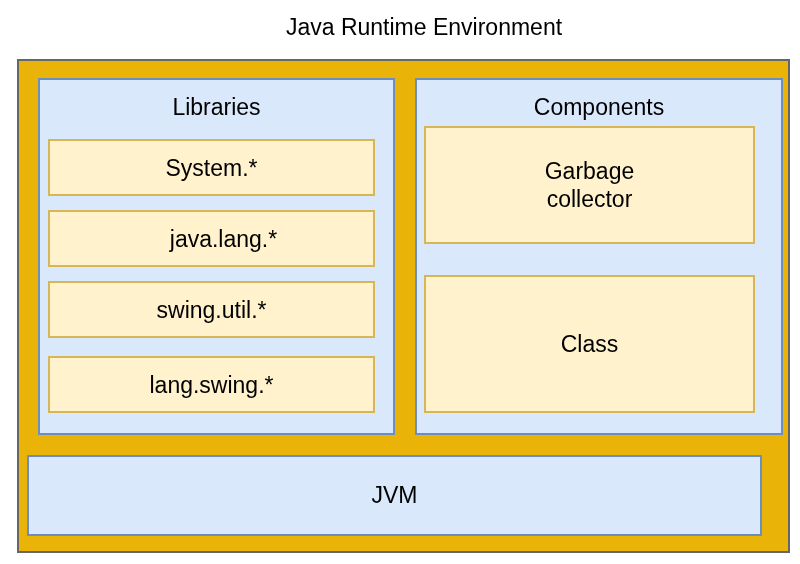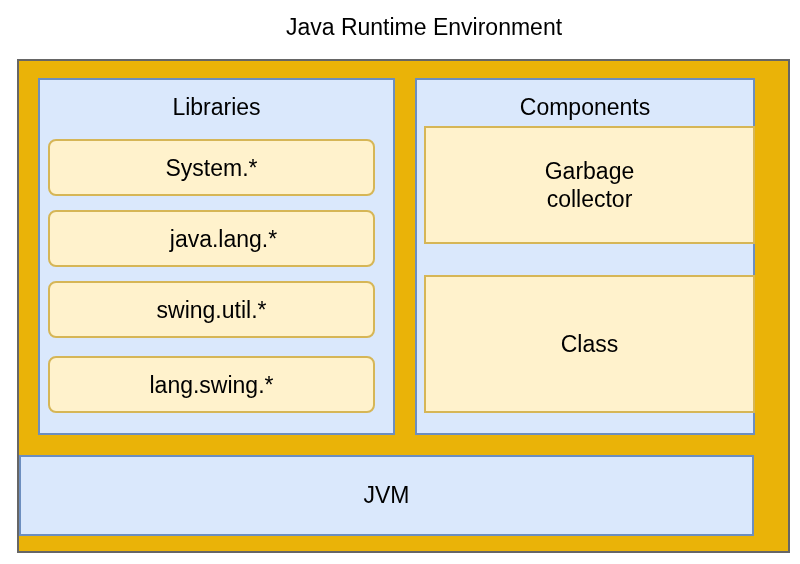--- a/index.html
+++ b/index.html
@@ -26,41 +26,41 @@
     width: 773px; height: 494px;
     background: #eab308;
     border: 2px solid #666666;
   }
   .panel {
     position: absolute;
     background: #DAE8FC;
     border: 2px solid #6C8EBF;
   }
   .panel-libraries  { left: 19px;  top: 17px;  width: 357px; height: 357px; }
-  .panel-components { left: 396px; top: 17px;  width: 340px; height: 357px; padding-left: 36px; }
-  .panel-jvm        { left: 0;  top: 394px; width: 735px; height: 81px;
+  .panel-components { left: 396px; top: 17px;  width: 368px; height: 357px; padding-left: 36px; }
+  .panel-jvm        { left: 8px;  top: 394px; width: 735px; height: 81px;
                       display: flex; align-items: center; justify-content: center; }
   .panel-header {
     position: absolute;
     left: 0; top: 0; right: 0;
     height: 54px;
     display: flex; align-items: center; justify-content: center;
     font-size: 23px;
   }
   .item-box {
     position: absolute;
     background: #FFF2CC;
     border: 2px solid #D6B656;
     display: flex; flex-direction: column;
     align-items: center; justify-content: center;
     font-size: 23px;
     line-height: 28px;
     text-align: center;
   }
-  .lib-box { left: 8px; width: 327px; height: 57px; border-radius: 8px; }
+  .lib-box { left: 8px; width: 327px; height: 57px; }
   .lib-box-1 { top: 59px; }
   .lib-box-2 { top: 130px; padding-left: 24px; }
   .lib-box-3 { top: 201px; }
   .lib-box-4 { top: 276px; }
   .comp-box { left: 7px; width: 331px; }
   .comp-box-1 { top: 46px;  height: 118px; }
   .comp-box-2 { top: 195px; height: 138px; }
   .jvm-label { font-size: 23px; }
 </style>
 </head>

